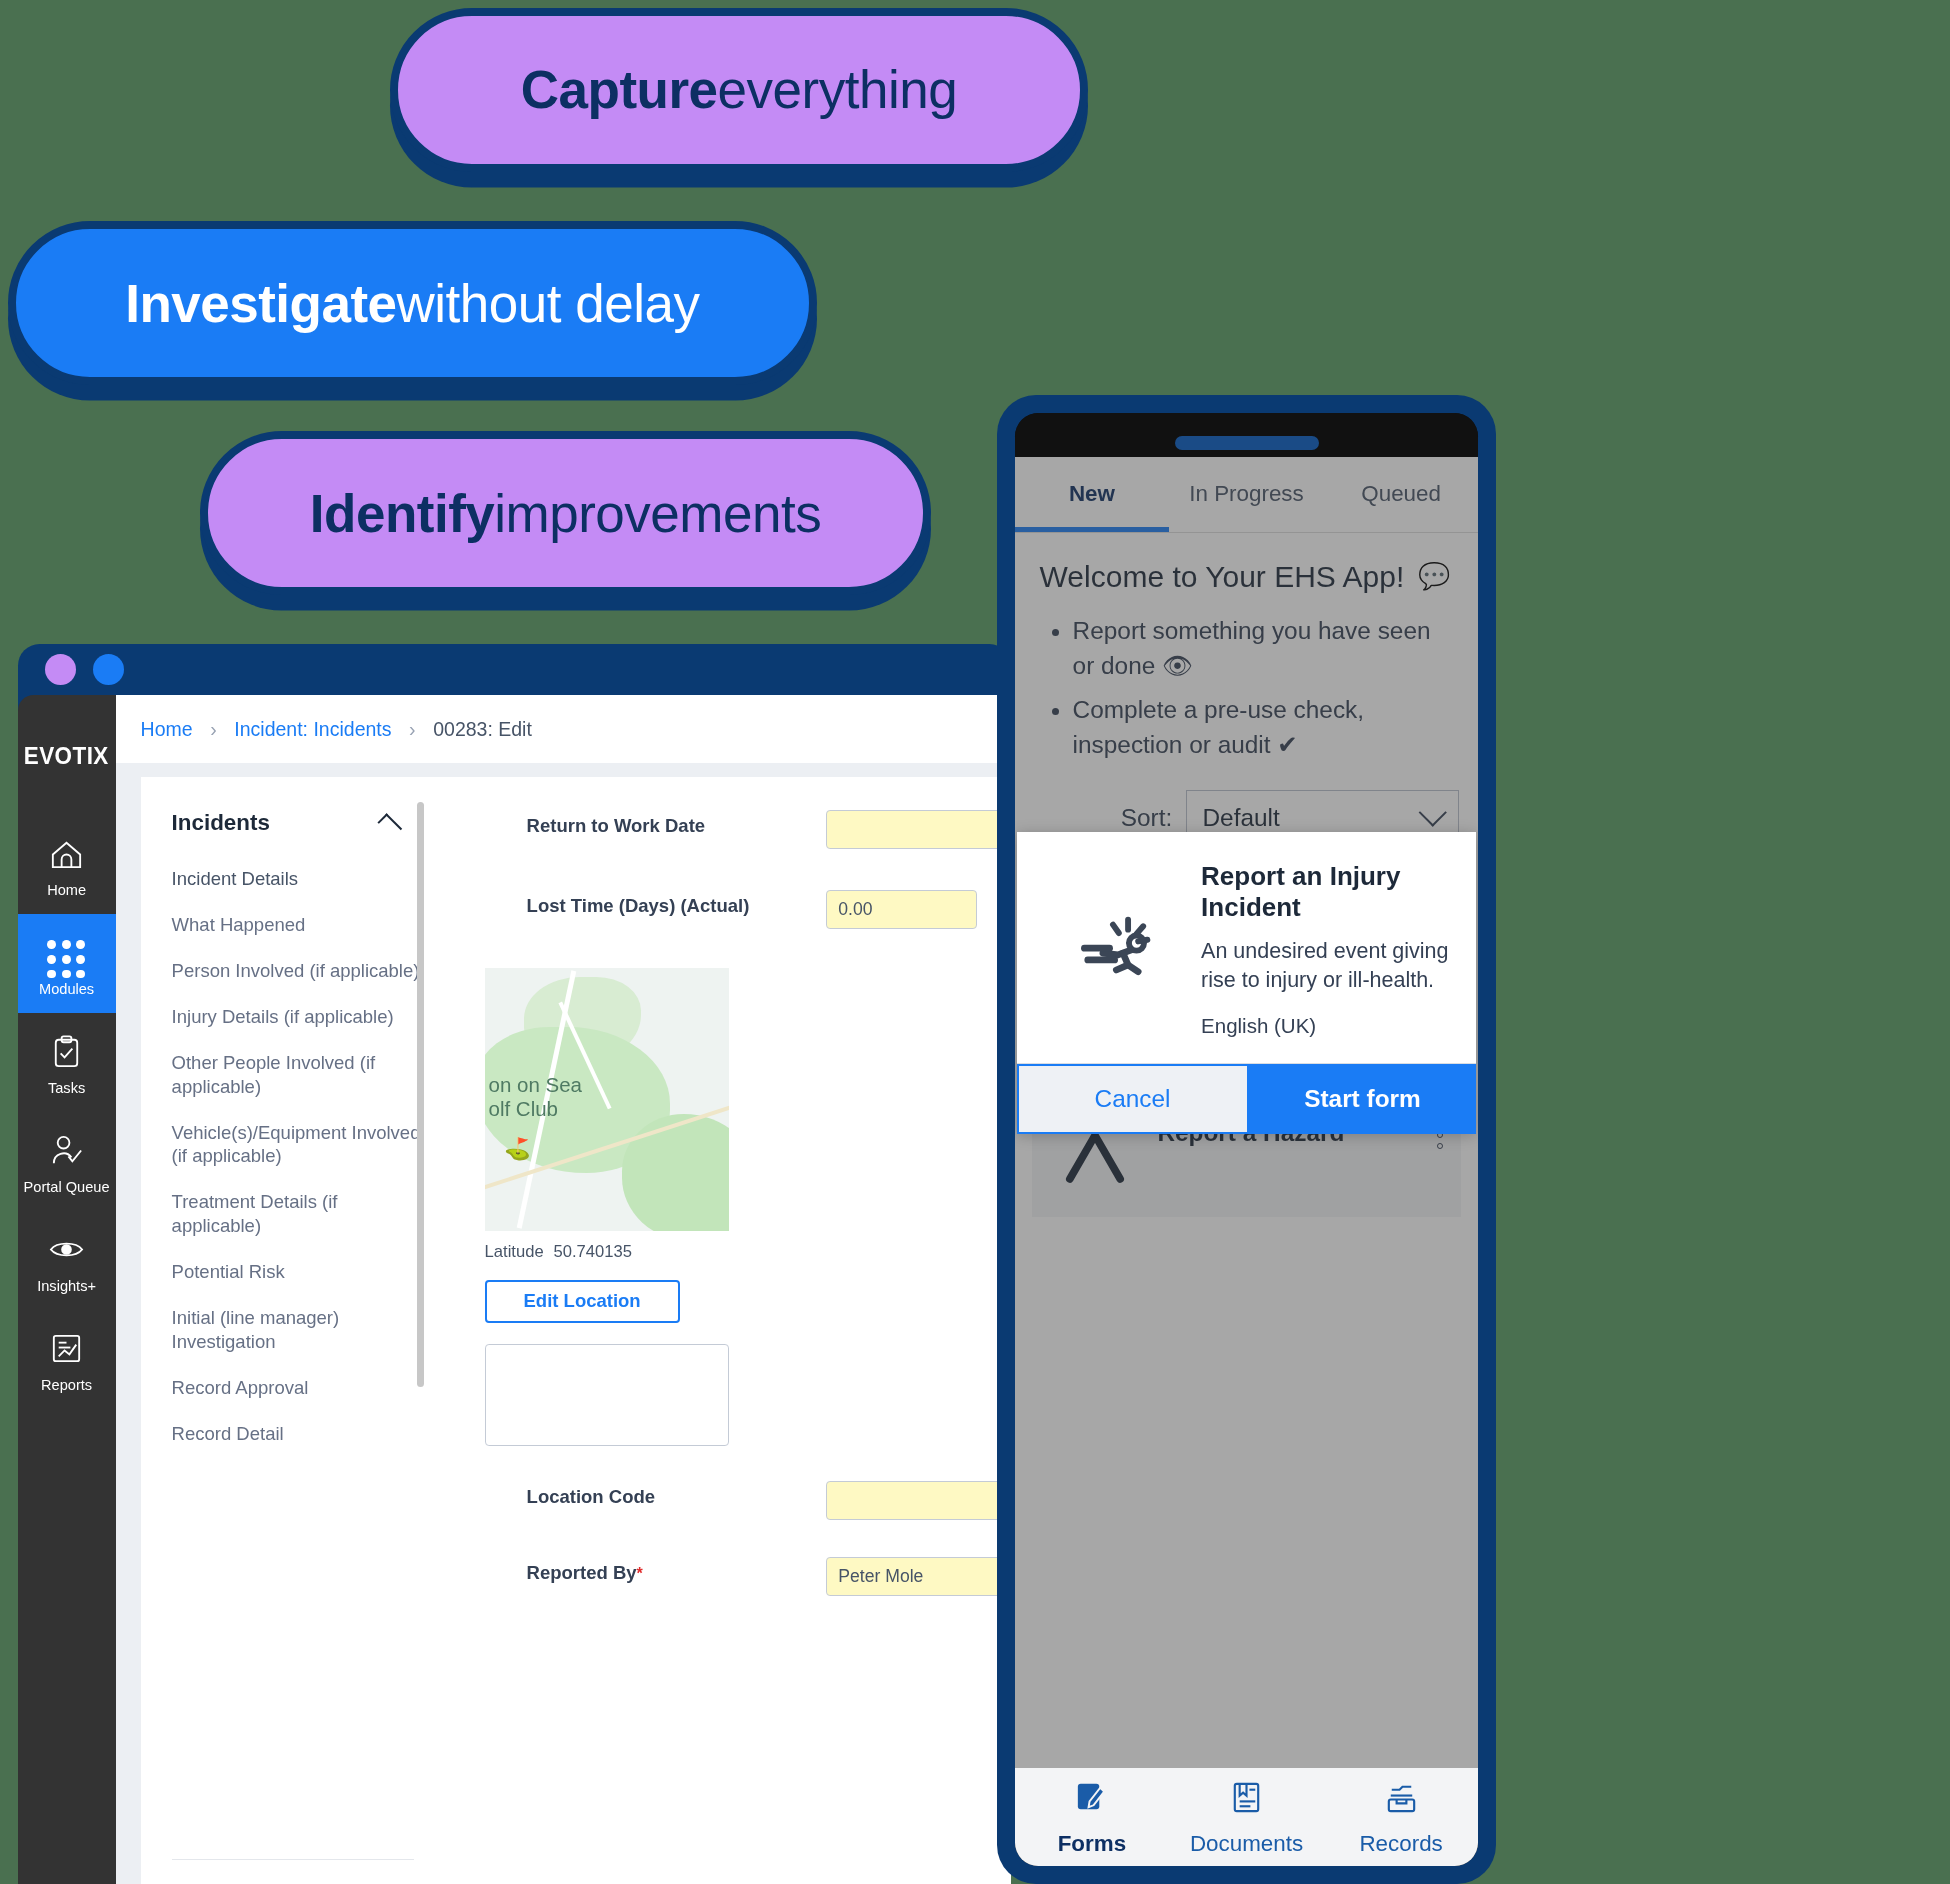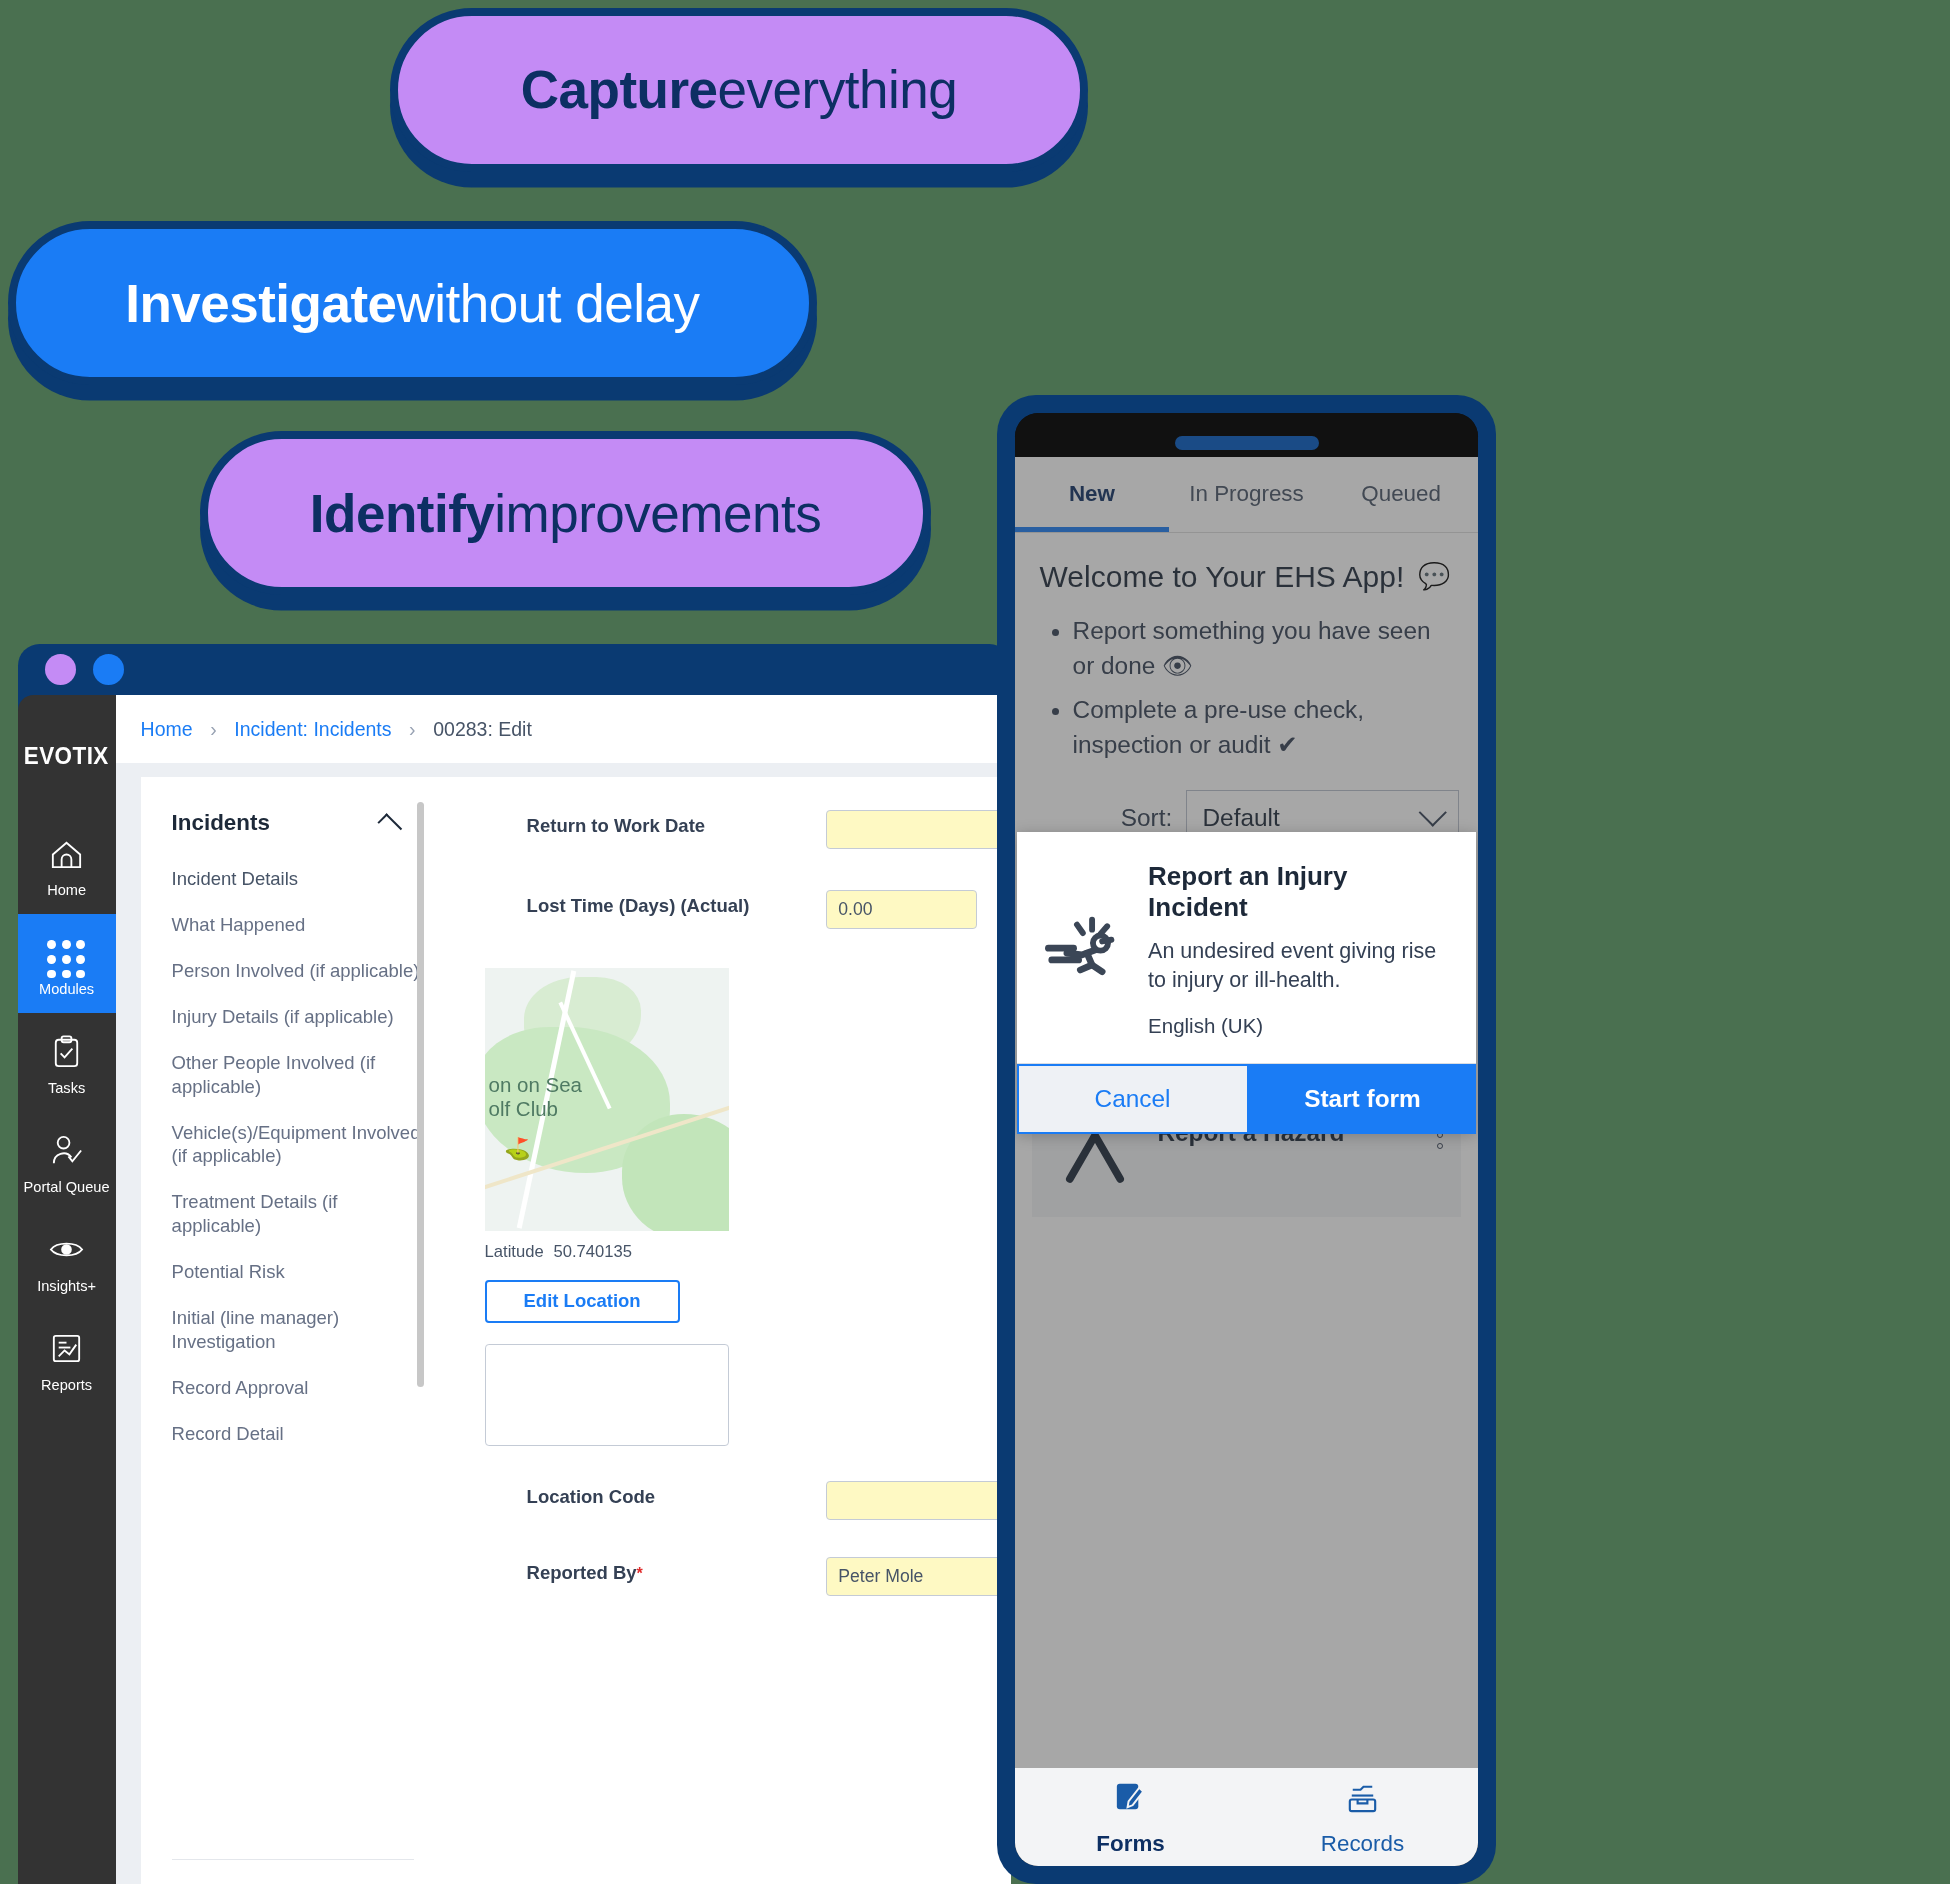--- a/index.html
+++ b/index.html
@@ -329,21 +329,21 @@
   }
 
   
   #phone-modal {
     position: absolute;
     left: 2px; right: 2px; top: 375px;
     background: #ffffff;
     z-index: 10;
     box-shadow: 0 2px 13.7px rgba(0,0,0,0.22);
   }
-  #modal-top { display: flex; padding: 29px 25px 25px 21.5px; gap: 22px; }
+  #modal-top { display: flex; padding: 29px 25px 25px 21.5px; gap: 39px; margin-left: 36px; }
   #modal-icon { width: 88px; flex: 0 0 88px; display: flex; align-items: center; justify-content: center; }
   #modal-text h3 {
     font-size: 26px; color: #1d2939; font-weight: 700; line-height: 1.2; margin-bottom: 13.7px;
   }
   #modal-text p { font-size: 21.5px; color: #344054; line-height: 1.35; }
   #modal-lang { font-size: 20.5px; color: #344054; margin-top: 19.5px; }
   #modal-actions { display: flex; border-top: 1px solid #d9dde3; }
   #modal-cancel {
     flex: 1; height: 70px; background: #eef1f5; color: #1a7cf5;
     border: 2px solid #1a7cf5;
@@ -733,20 +733,32 @@
             <svg viewBox="0 0 40 40">
                 <rect x="6" y="6" width="22" height="26" rx="3" fill="#1a5ca8"></rect>
                 <path d="M22 28 L33 14 L29 10 L18 24 L17 30 Z" fill="#1a5ca8" stroke="#f3f4f6" stroke-width="2"></path>
               </svg>
           </span>
           <span>Forms</span>
         </div>
         <div class="bottom-tab">
           <span>
             <svg viewBox="0 0 40 40" fill="none" stroke="#1a5ca8" stroke-width="2.2">
+                <rect x="8" y="6" width="24" height="28" rx="2"></rect>
+                <path d="M13 6 L13 18 L16.5 15 L20 18 L20 6"></path>
+                <path d="M23 12 L29 12"></path>
+                <path d="M13 24 L29 24"></path>
+                <path d="M13 29 L24 29"></path>
+              </svg>
+          </span>
+          <span>Documents</span>
+        </div>
+        <div class="bottom-tab">
+          <span>
+            <svg viewBox="0 0 40 40" fill="none" stroke="#1a5ca8" stroke-width="2.2">
                 <path d="M10 12 L18 12 L21 9 L30 9"></path>
                 <path d="M9 18 L31 18"></path>
                 <rect x="7" y="22" width="26" height="12" rx="2"></rect>
                 <path d="M15 22 L15 26 L25 26 L25 22"></path>
               </svg>
           </span>
           <span>Records</span>
         </div>
       </div>
 

